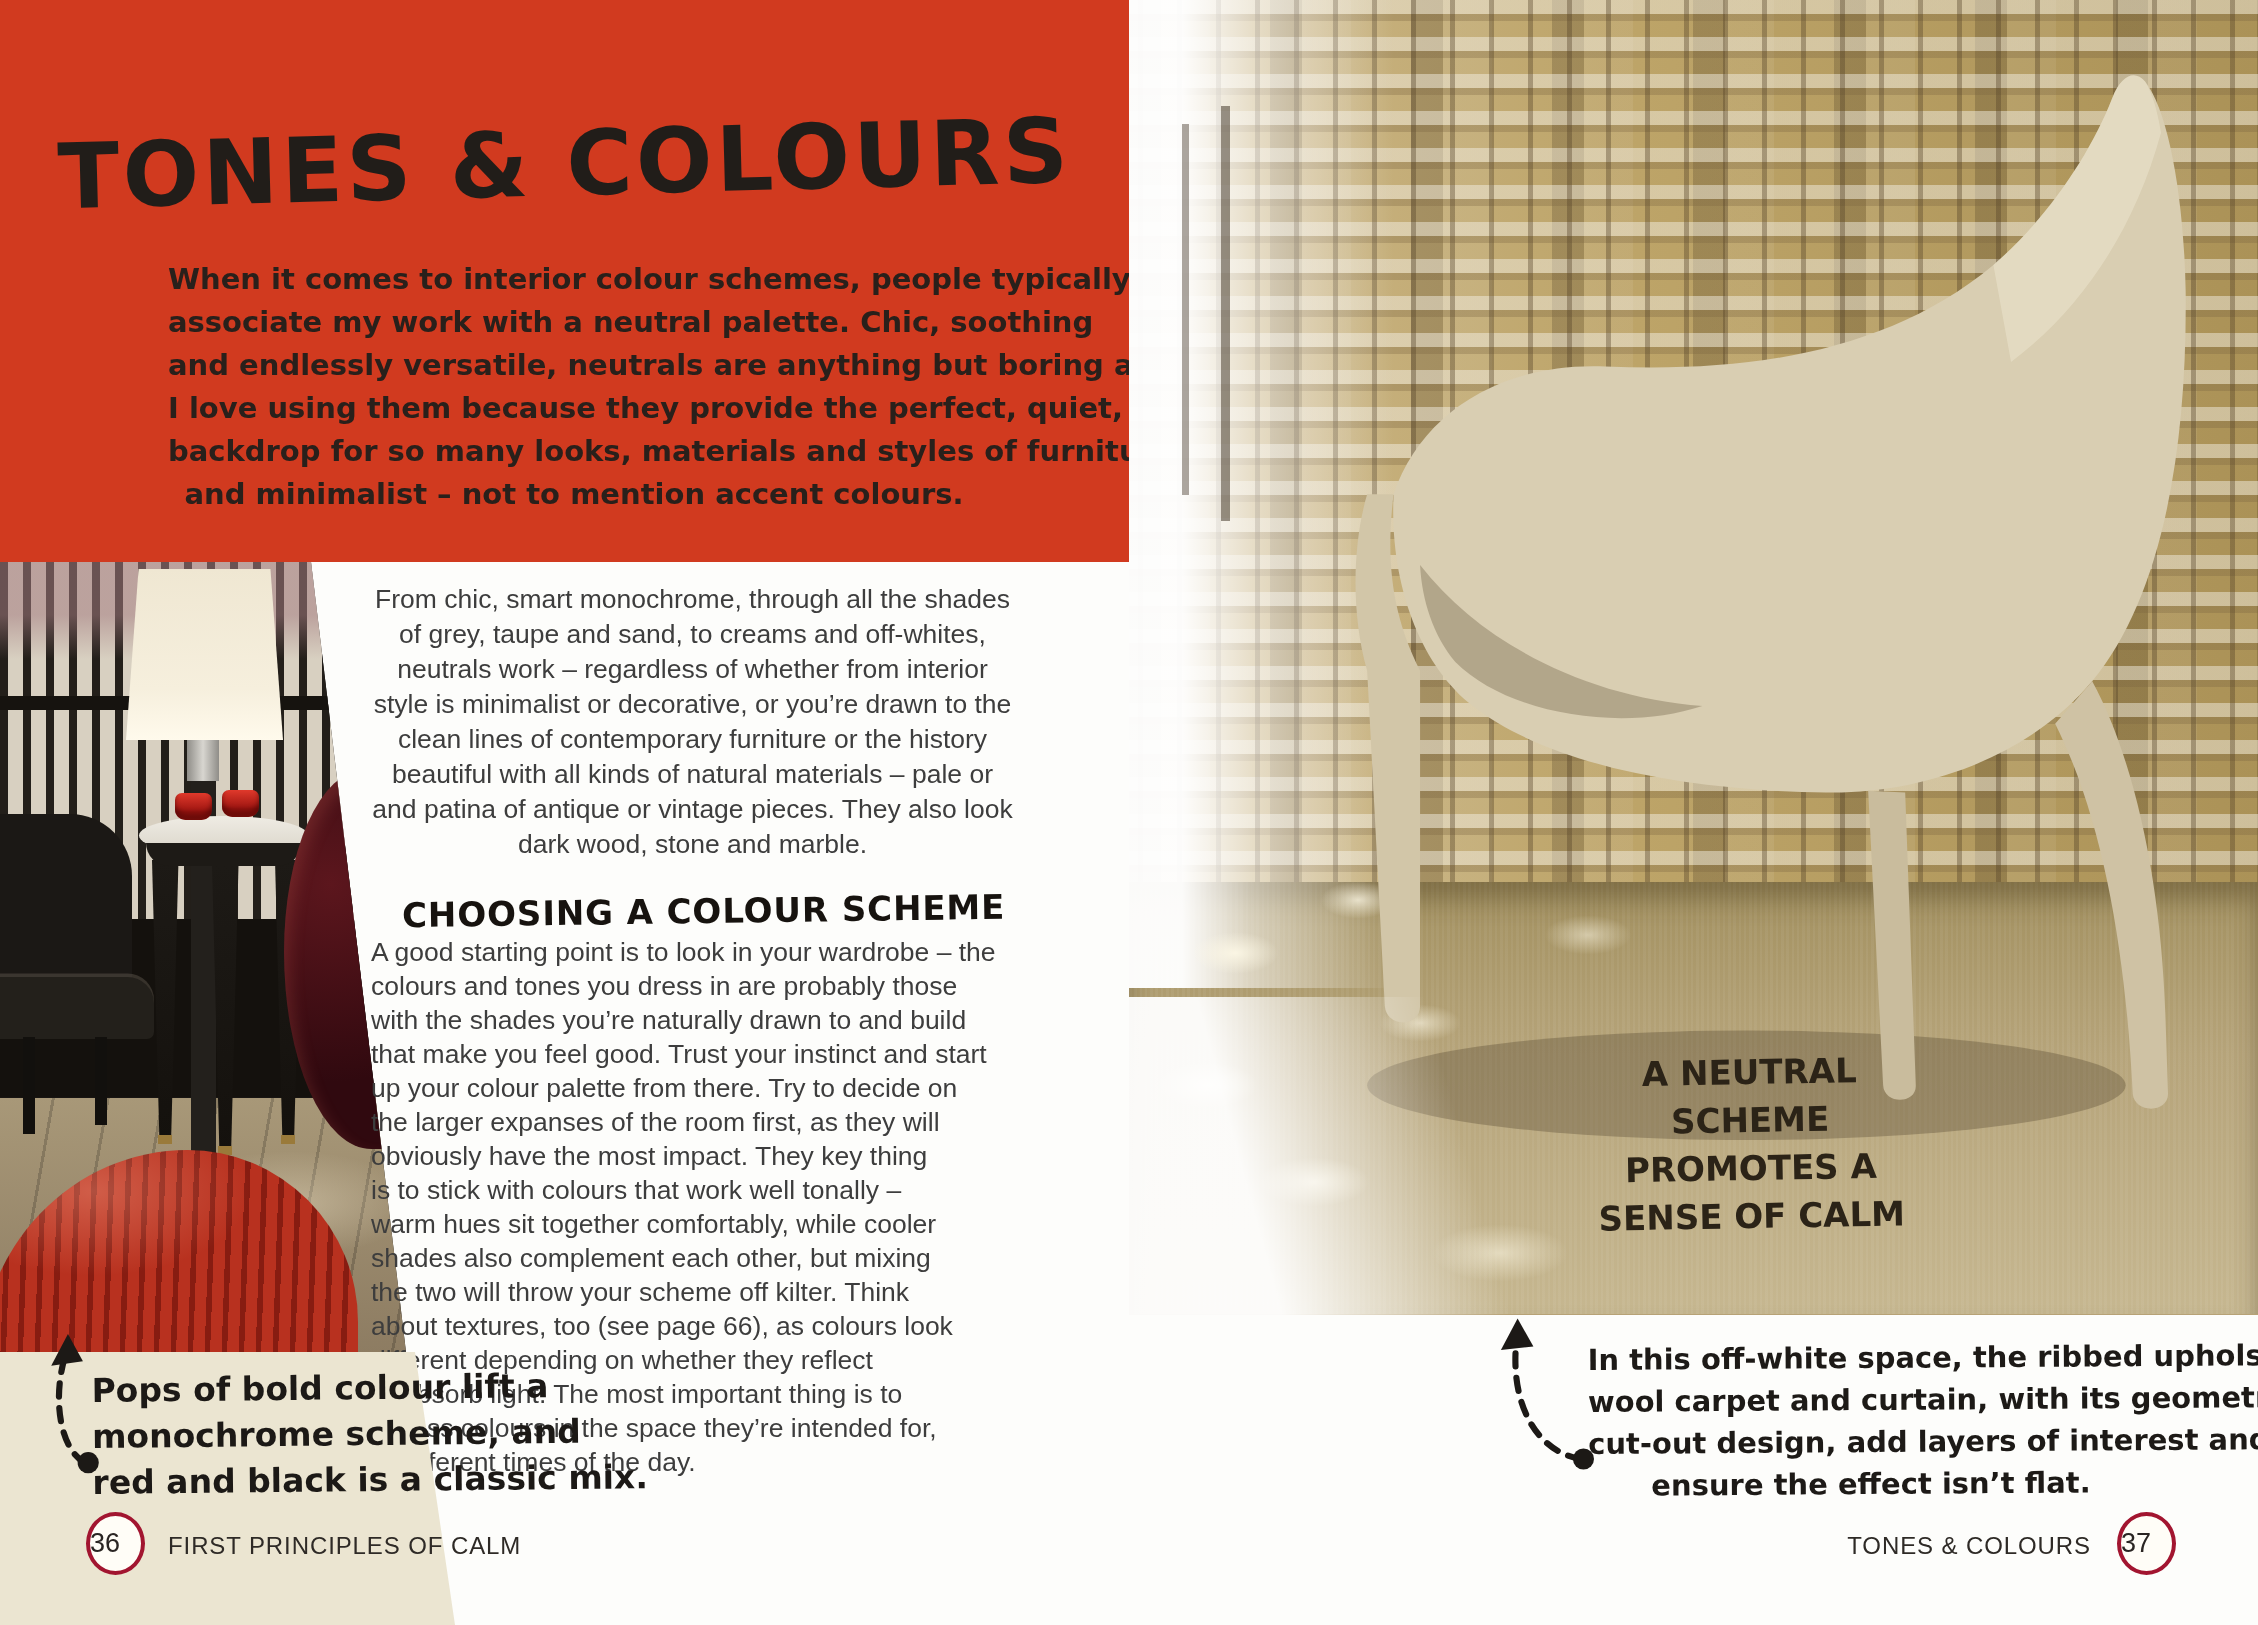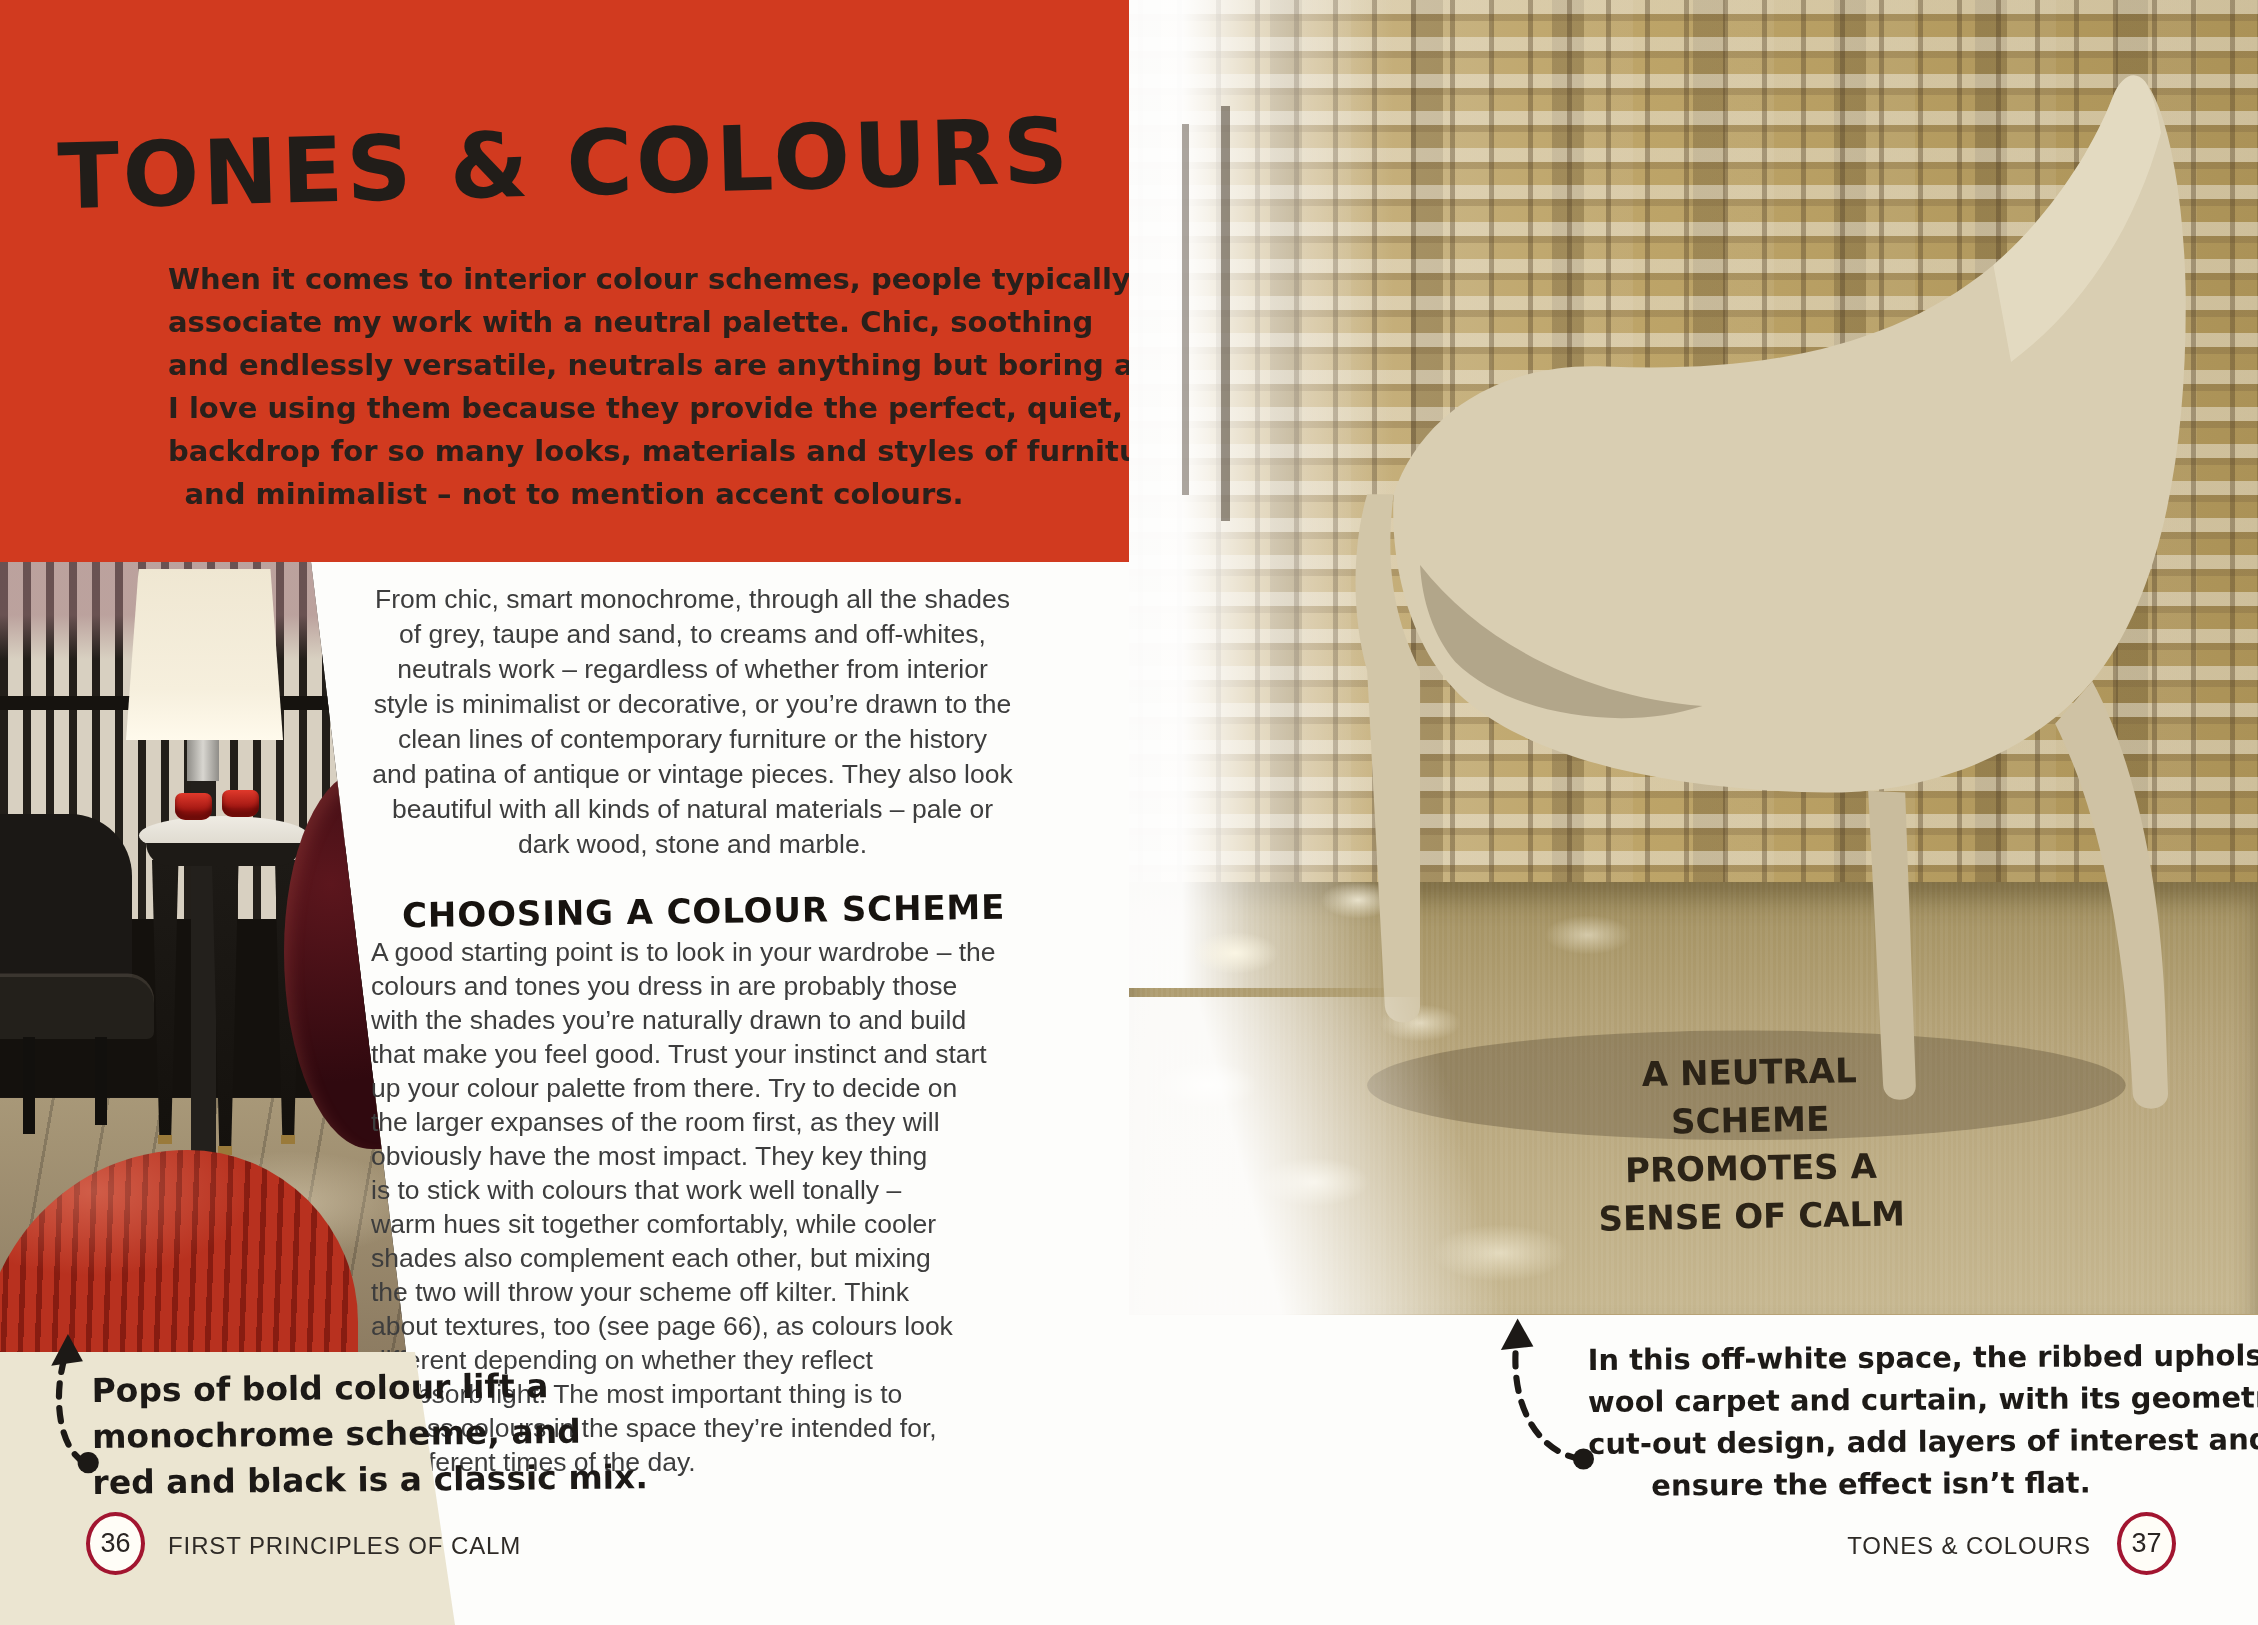--- a/index.html
+++ b/index.html
@@ -64,21 +64,21 @@
 
   
   .cream-panel{position:absolute;left:0;top:1352px;width:476px;height:273px;background:#ebe5d1;
                clip-path:polygon(0 0,415px 0,455px 273px,0 273px);}
   .caption-left{position:absolute;left:92px;top:1366px;width:379px;text-align:left;
                 font-size:33px;line-height:46px;color:#1c1916;transform:rotate(-0.6deg);}
   .arrow-left{position:absolute;left:44px;top:1334px;}
 
   
   .page-circle{position:absolute;width:51px;height:55px;border:4.4px solid #a21530;border-radius:50%;
-               background:#fffdf7;display:flex;align-items:center;justify-content:center;
+               background:#fffdf7;display:flex;align-items:center;
                font-size:27px;color:#2a2523;}
   .pc-left{left:86px;top:1512px;}
   .pc-right{left:2117px;top:1512px;}
   .footer-label{position:absolute;font-size:24px;letter-spacing:0.9px;color:#2e2a26;}
   .fl-left{left:168px;top:1532px;}
   .fl-right{left:1791px;top:1532px;width:300px;text-align:right;}
 
   
   .photo-right{position:absolute;left:1129px;top:0;width:1129px;height:1315px;overflow:hidden;background:#b7a276;}
   .pr-curtain{position:absolute;left:0;top:0;width:100%;height:895px;
@@ -159,22 +159,22 @@
     <div class="lp-burgundy"></div>
     <div class="lp-stool"></div>
   </div>
 
   <div class="para1">
       <div class="ln">From chic, smart monochrome, through all the shades</div>
       <div class="ln">of grey, taupe and sand, to creams and off-whites,</div>
       <div class="ln">neutrals work – regardless of whether from interior</div>
       <div class="ln">style is minimalist or decorative, or you’re drawn to the</div>
       <div class="ln">clean lines of contemporary furniture or the history</div>
+      <div class="ln">beautiful with all kinds of natural materials – pale or</div>
       <div class="ln">and patina of antique or vintage pieces. They also look</div>
-      <div class="ln">beautiful with all kinds of natural materials – pale or</div>
       <div class="ln">dark wood, stone and marble.</div>
     </div>
   <div class="heading hand">CHOOSING A COLOUR SCHEME</div>
   <div class="para2">
       <div class="ln">A good starting point is to look in your wardrobe – the</div>
       <div class="ln">colours and tones you dress in are probably those</div>
       <div class="ln">with the shades you’re naturally drawn to and build</div>
       <div class="ln">that make you feel good. Trust your instinct and start</div>
       <div class="ln">up your colour palette from there. Try to decide on</div>
       <div class="ln">the larger expanses of the room first, as they will</div>

